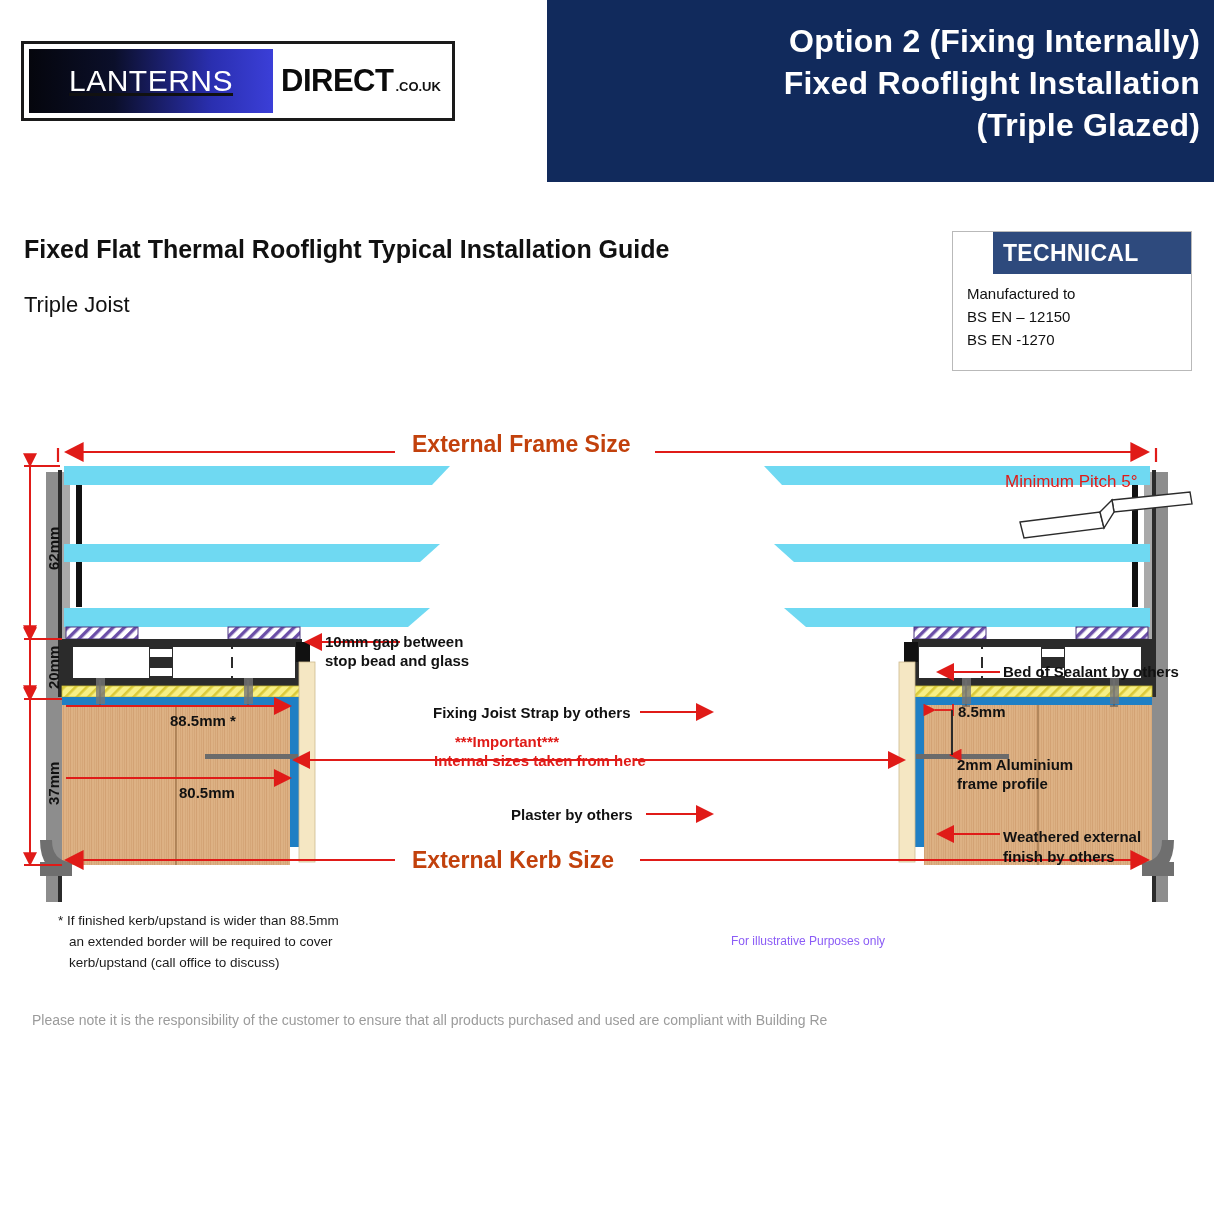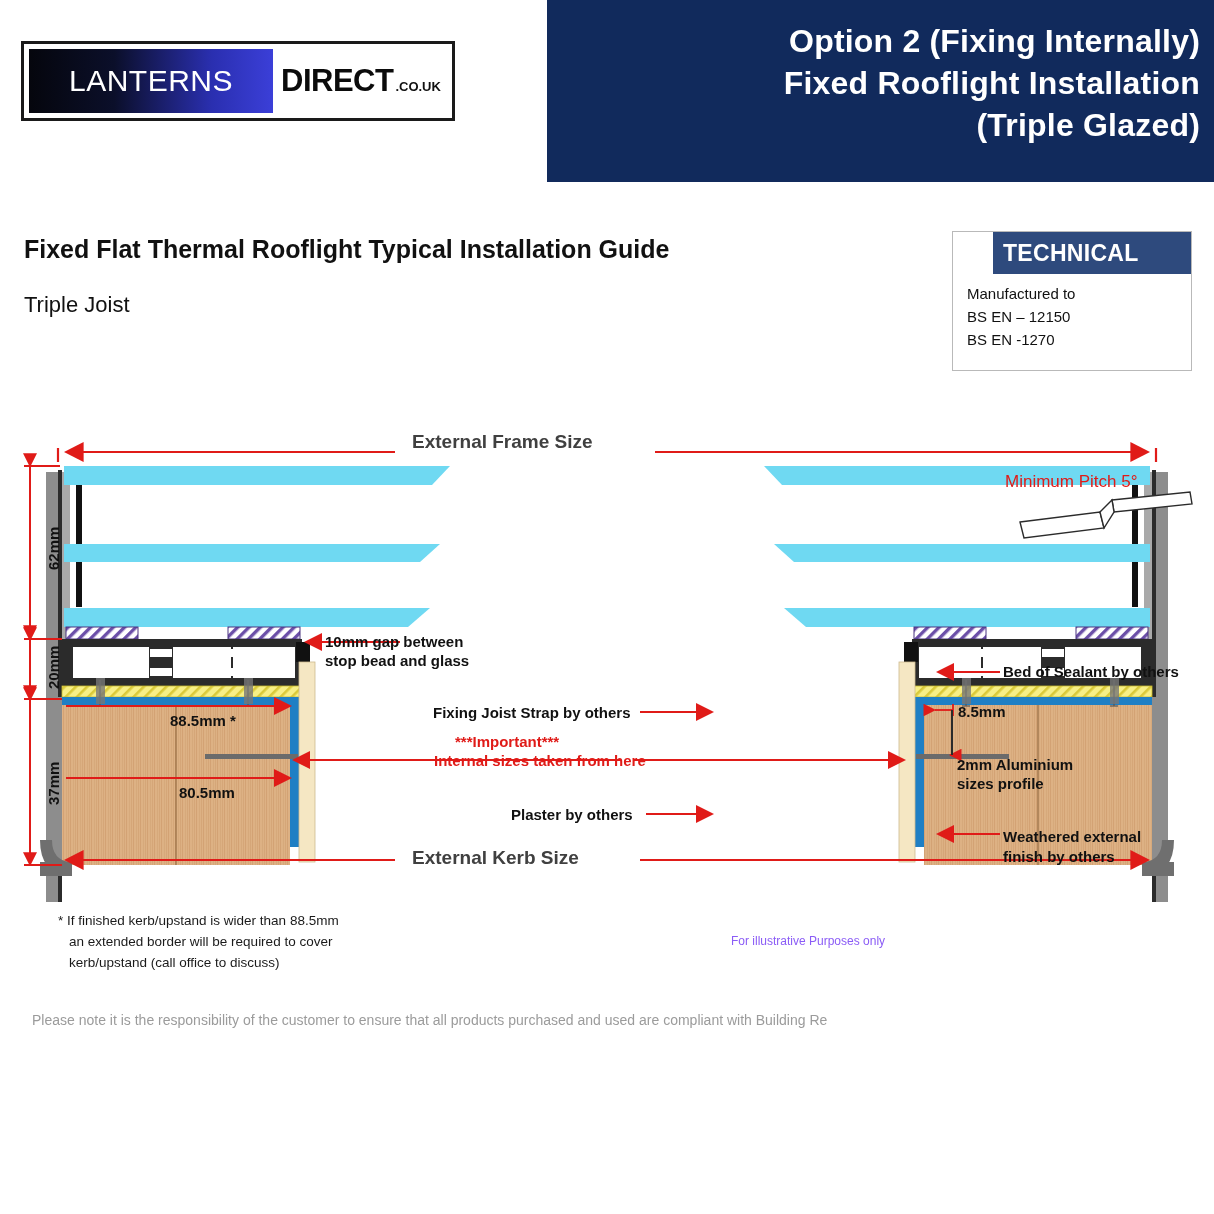--- a/index.html
+++ b/index.html
@@ -8,21 +8,21 @@
   
   .header{position:absolute;left:0;top:0;width:1214px;height:186px;}
   .hdr-band{position:absolute;left:547px;top:0;width:667px;height:182px;background:#112a5c;}
   .hdr-title{position:absolute;right:14px;top:20px;width:640px;text-align:right;color:#fff;
              font-size:32px;line-height:42px;font-weight:600;letter-spacing:.2px;}
   .hdr-title div{white-space:nowrap;}
 
   .logo-box{position:absolute;left:21px;top:41px;width:434px;height:80px;background:#fff;
             border:3px solid #1a1a1a;box-sizing:border-box;display:flex;align-items:stretch;}
   .logo-left{width:244px;background:linear-gradient(90deg,#05060d 0%,#0b0f2a 35%,#2a2fb0 75%,#3b3fd8 100%);
-             display:flex;align-items:center;justify-content:center;margin:5px 0 5px 5px;}
+             display:flex;align-items:center;justify-content:center;margin:5px 0 5px 5px;text-decoration:underline;}
   .logo-left span{color:#fff;font-size:30px;letter-spacing:.5px;font-weight:400;}
   .logo-right{flex:1;display:flex;align-items:center;padding-left:8px;}
   .logo-right .d{font-size:31px;font-weight:800;letter-spacing:-.5px;color:#0b0b0b;}
   .logo-right .tld{font-size:13px;font-weight:800;color:#111;margin-left:2px;margin-top:10px;}
 
   
   .sub-main{position:absolute;left:24px;top:235px;font-size:25px;font-weight:700;color:#111;}
   .sub-sec{position:absolute;left:24px;top:292px;font-size:22px;font-weight:400;color:#111;}
 
   
@@ -32,21 +32,21 @@
            display:flex;align-items:center;padding-left:10px;letter-spacing:.3px;margin-left:40px;}
   .tech-bd{padding:8px 0 0 14px;font-size:15px;line-height:23px;color:#111;}
 
   
   .diagram{position:absolute;left:0;top:410px;width:1214px;height:560px;}
   svg.dg{position:absolute;left:0;top:0;}
 
   
   .lbl{position:absolute;font-size:15px;font-weight:700;color:#111;line-height:19px;}
   .lbl-red{position:absolute;font-size:15px;font-weight:700;color:#e01b18;line-height:19px;}
-  .lbl-red-big{position:absolute;font-size:19px;font-weight:700;color:#404040;}
+  .lbl-red-big{position:absolute;font-size:23px;font-weight:700;color:#c2410c;}
   .lbl-dim{position:absolute;font-size:15px;font-weight:700;color:#111;}
   .lbl-vert{position:absolute;font-size:15px;font-weight:700;color:#111;
             transform:rotate(-90deg);transform-origin:left top;white-space:nowrap;}
   .lbl-pitch{position:absolute;font-size:17px;font-weight:400;color:#e01b18;}
 
   
   .foot-left{position:absolute;left:58px;top:910px;font-size:13.5px;line-height:21px;color:#1a1a1a;}
   .foot-left .ind{padding-left:11px;}
   .foot-illus{position:absolute;left:731px;top:934px;font-size:12px;color:#8b5cf6;}
   .disclaimer{position:absolute;left:32px;top:1012px;font-size:14px;color:#9b9b9b;white-space:nowrap;text-align:right;}
@@ -281,21 +281,21 @@
 
 <div class="lbl" style="left:433px;top:293px;">Fixing Joist Strap by others</div>
 <div class="lbl" style="left:511px;top:395px;">Plaster by others</div>
 
 <div class="lbl-red" style="left:455px;top:322px;">***Important***</div>
 <div class="lbl-red" style="left:412px;top:341px;margin-left:22px;">Internal sizes taken from here</div>
 
 <div class="lbl" style="left:1003px;top:252px;">Bed of Sealant by others</div>
 <div class="lbl" style="left:958px;top:292px;">8.5mm</div>
 <div class="lbl" style="left:957px;top:345px;">2mm Aluminium</div>
-<div class="lbl" style="left:957px;top:364px;">sizes profile</div>
+<div class="lbl" style="left:957px;top:364px;">frame profile</div>
 <div class="lbl" style="left:1003px;top:417px;">Weathered external</div>
 <div class="lbl" style="left:1003px;top:437px;">finish by others</div>
 
 <div class="lbl-pitch" style="left:1005px;top:62px;">Minimum Pitch 5°</div>
 </div>
 
 <div class="foot-left">
   <div>* If finished kerb/upstand is wider than 88.5mm</div>
   <div class="ind">an extended border will be required to cover</div>
   <div class="ind">kerb/upstand (call office to discuss)</div>

